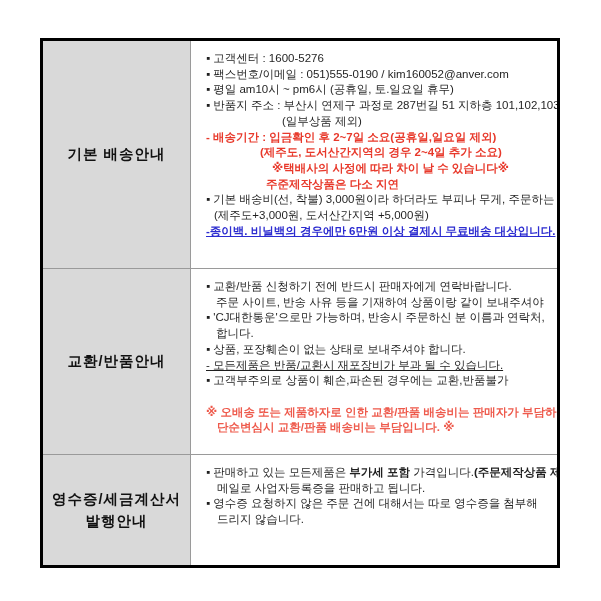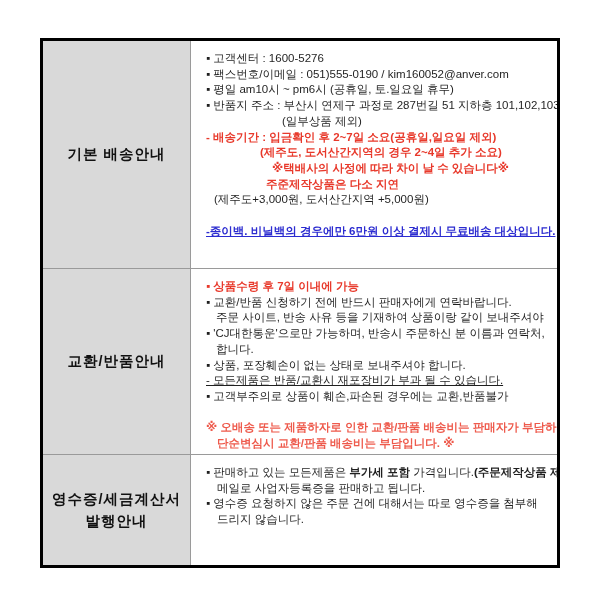--- a/index.html
+++ b/index.html
@@ -36,49 +36,49 @@
     flex:1;padding:10px 6px 0 15px;overflow:hidden;
   }
   .line{
     font-size:11.5px;line-height:15.7px;color:var(--ink);
     white-space:nowrap;letter-spacing:0px;
   }
   .line.blank{height:15.7px;}
   .s-black{color:var(--ink);}
   .s-red-b{color:var(--red);font-weight:bold;}
   .s-red{color:var(--red-soft);font-weight:bold;}
-  .s-blue-u{color:var(--blue);font-weight:bold;text-decoration:underline;margin-top:16px;}
+  .s-blue-u{color:var(--blue);font-weight:bold;text-decoration:underline;}
   .s-black-bu{color:var(--ink);font-weight:normal;text-decoration:underline;}
 </style>
 </head>
 <body>
 
 <div class="info-table">
 
   <div class="t-row r0">
     <div class="head-cell">기본 배송안내</div>
     <div class="content-cell">
         <div class="line s-black">▪ 고객센터 : 1600-5276</div>
         <div class="line s-black">▪ 팩스번호/이메일 : 051)555-0190 / kim160052@anver.com</div>
         <div class="line s-black">▪ 평일 am10시 ~ pm6시 (공휴일, 토.일요일 휴무)</div>
         <div class="line s-black">▪ 반품지 주소 : 부산시 연제구 과정로 287번길 51 지하층 101,102,103호</div>
         <div class="line s-black" style="padding-left: 76px;">(일부상품 제외)</div>
         <div class="line s-red-b">- 배송기간 : 입금확인 후 2~7일 소요(공휴일,일요일 제외)</div>
         <div class="line s-red-b" style="padding-left: 54px;">(제주도, 도서산간지역의 경우 2~4일 추가 소요)</div>
         <div class="line s-red-b" style="padding-left: 66px;">※택배사의 사정에 따라 차이 날 수 있습니다※</div>
         <div class="line s-red-b" style="padding-left: 60px;">주준제작상품은 다소 지연</div>
+        <div class="line s-black">▪ 기본 배송비(선, 착불) 3,000원이라 하더라도 부피나 무게, 주문하는</div>
         <div class="line s-black" style="padding-left: 8px;">(제주도+3,000원, 도서산간지역 +5,000원)</div>
         <div class="line s-blue-u">-종이백. 비닐백의 경우에만 6만원 이상 결제시 무료배송 대상입니다.</div>
       </div>
   </div>
 
   <div class="t-row r1">
     <div class="head-cell">교환/반품안내</div>
     <div class="content-cell">
-        <div class="line s-red-b">▪ 상품수령 후 7일 이내에 가능</div>
         <div class="line s-black">▪ 교환/반품 신청하기 전에 반드시 판매자에게 연락바랍니다.</div>
         <div class="line s-black" style="padding-left: 10px;">주문 사이트, 반송 사유 등을 기재하여 상품이랑 같이 보내주셔야</div>
         <div class="line s-black">▪ 'CJ대한통운'으로만 가능하며, 반송시 주문하신 분 이름과 연락처,</div>
         <div class="line s-black" style="padding-left: 10px;">합니다.</div>
         <div class="line s-black">▪ 상품, 포장훼손이 없는 상태로 보내주셔야 합니다.</div>
         <div class="line s-black-bu">- 모든제품은 반품/교환시 재포장비가 부과 될 수 있습니다.</div>
         <div class="line s-black">▪ 고객부주의로 상품이 훼손,파손된 경우에는 교환,반품불가</div>
         <div class="line blank"></div>
         <div class="line s-red">※ 오배송 또는 제품하자로 인한 교환/판품 배송비는 판매자가 부담하고,</div>
         <div class="line s-red" style="padding-left: 11px;">단순변심시 교환/판품 배송비는 부담입니다. ※</div>

